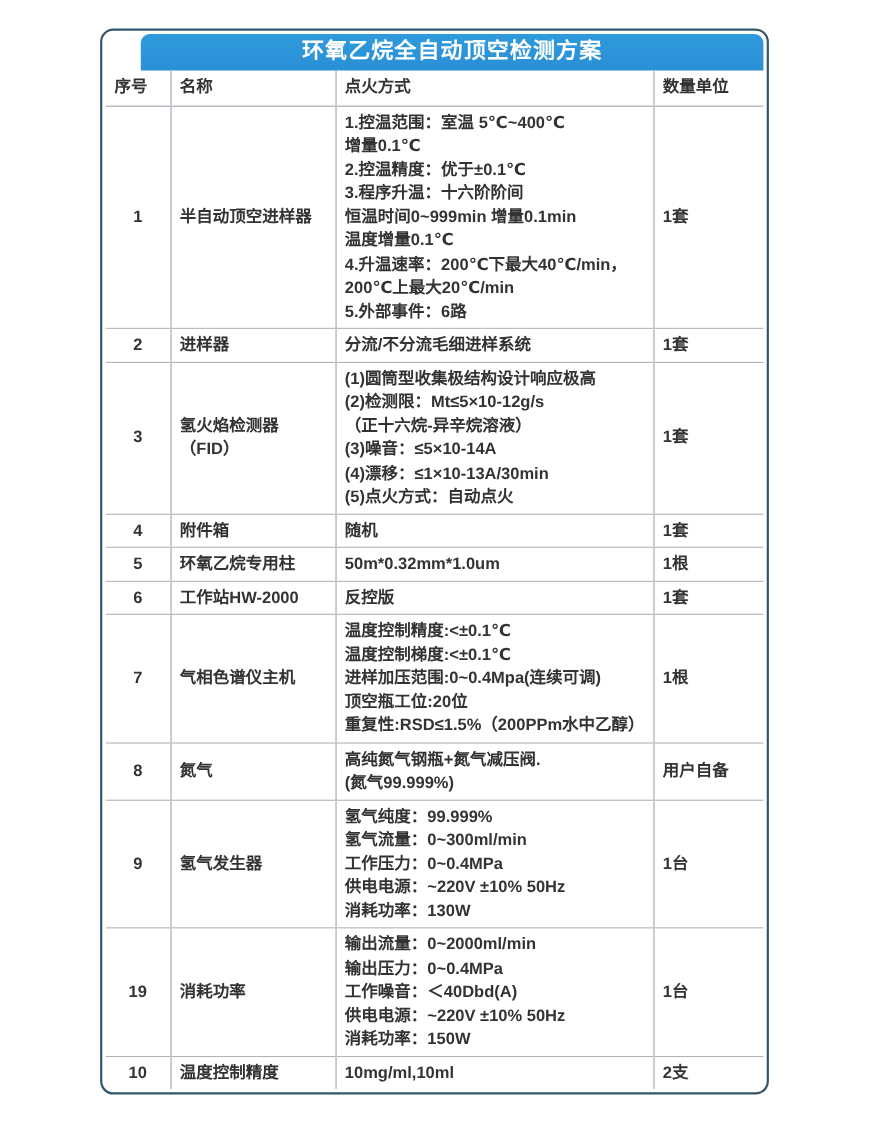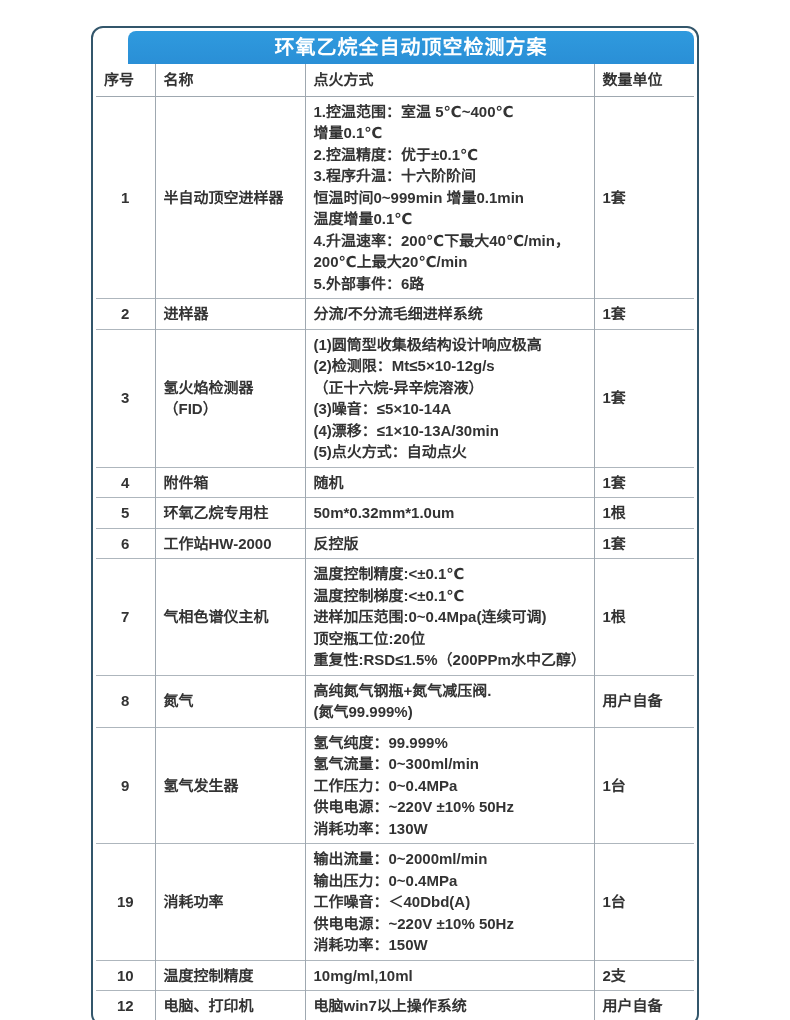--- a/index.html
+++ b/index.html
@@ -172,23 +172,17 @@
 供电电源：~220V ±10% 50Hz
 消耗功率：150W</td>
             <td>1台</td>
           </tr>
           <tr>
             <td class="no">10</td>
             <td>温度控制精度</td>
             <td class="spec">10mg/ml,10ml</td>
             <td>2支</td>
           </tr>
-          <tr>
-            <td class="no">12</td>
-            <td>电脑、打印机</td>
-            <td class="spec">电脑win7以上操作系统</td>
-            <td>用户自备</td>
-          </tr>
         </tbody>
       </table>
     </div>
   </div>
 </div>
 
 </body></html>

